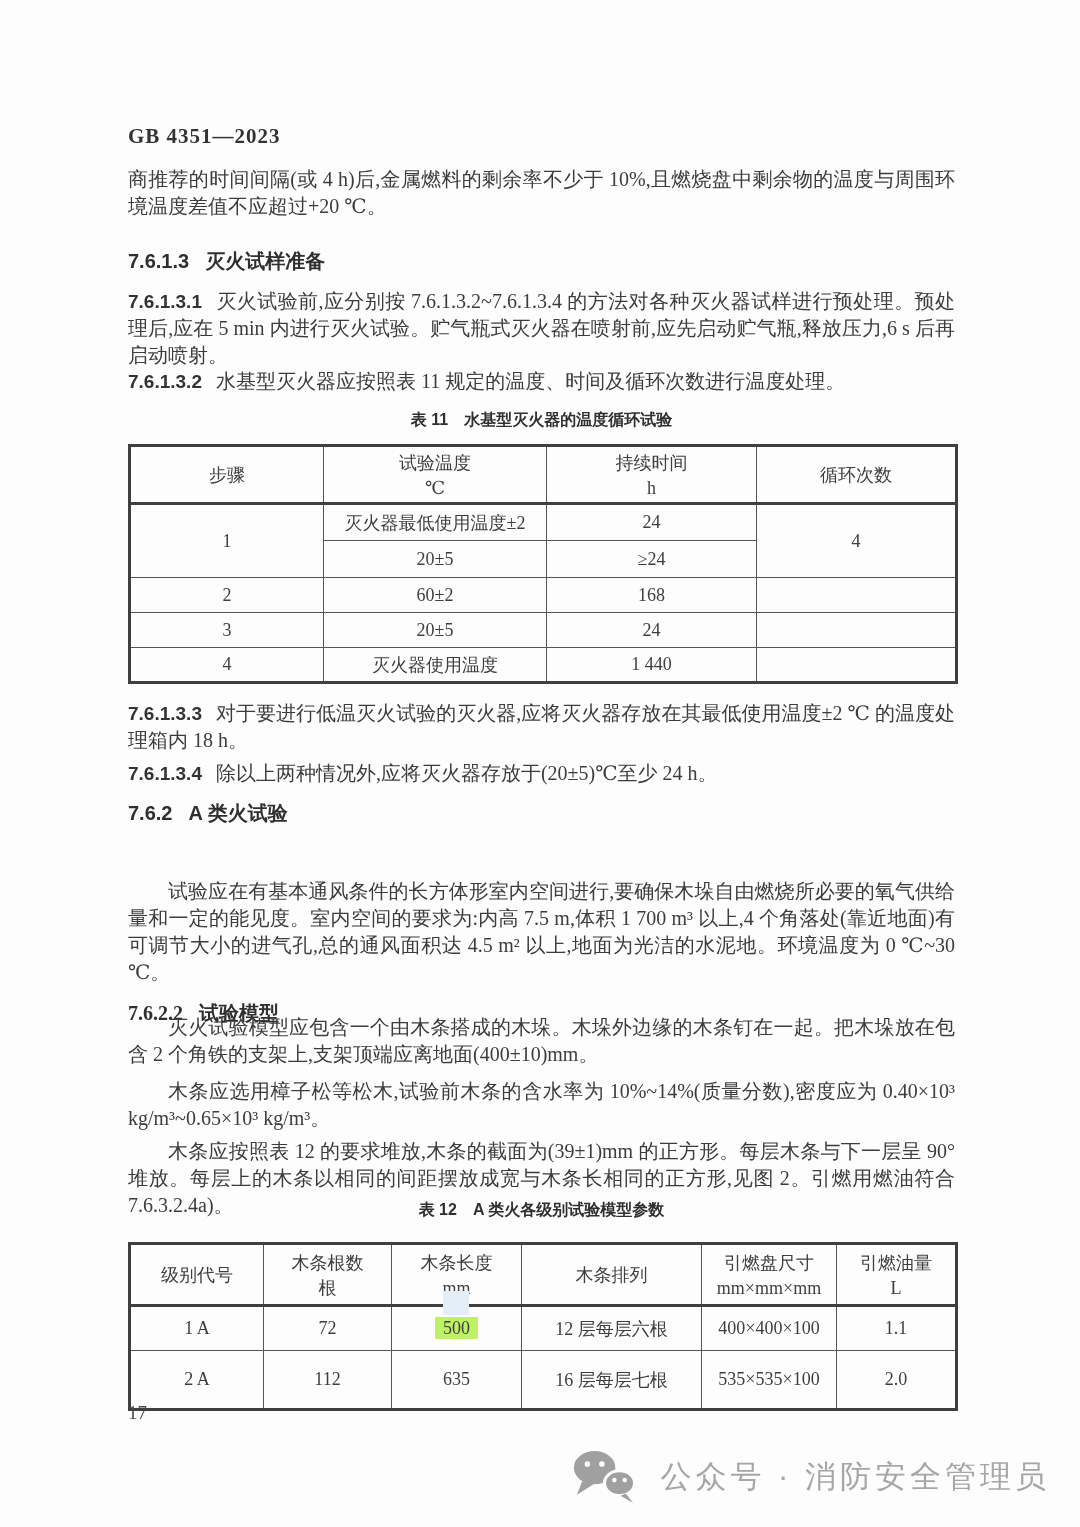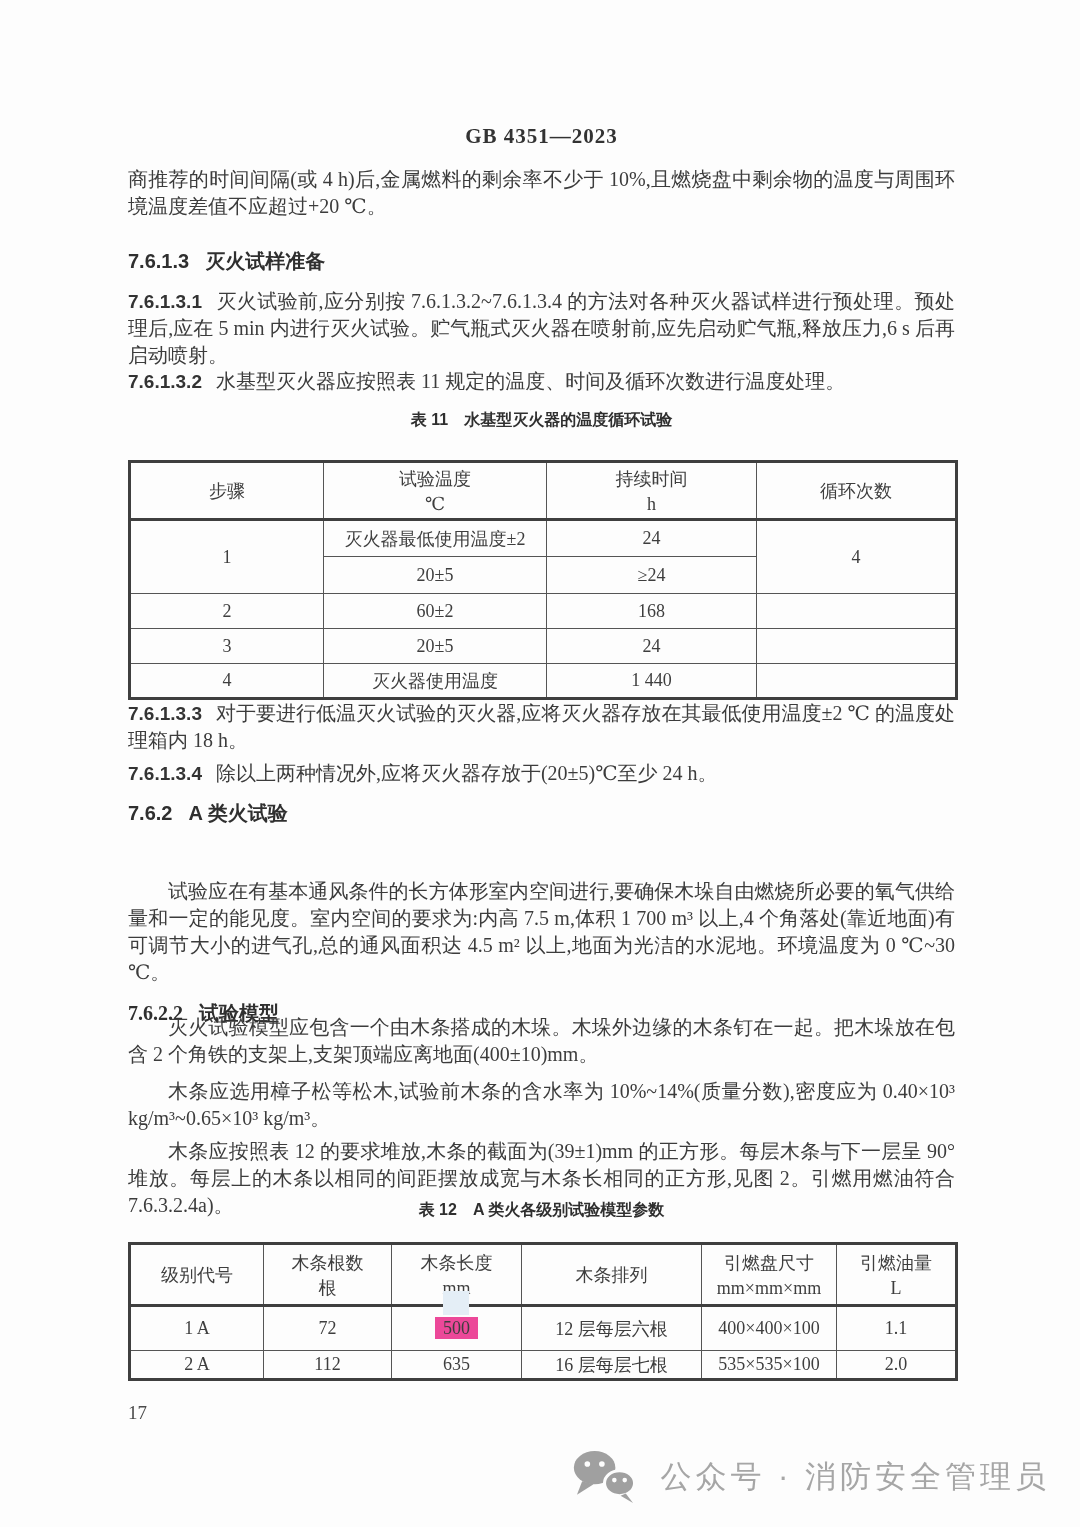--- a/index.html
+++ b/index.html
@@ -4,21 +4,21 @@
 <style>
   html,body { margin:0; padding:0; background:#ffffff; }
   .page {
     position:relative; width:1080px; height:1527px;
     background:#fdfdfd; overflow:hidden;
     font-family:"Liberation Serif","DejaVu Serif",serif;
     color:#3c3c3c;
   }
   .blk { position:absolute; left:128px; width:827px; }
   .header-code {
-    top:124px; text-align:center;
+    top:124px; text-align:left;
     font-size:21px; font-weight:bold; letter-spacing:1px; color:#333;
   }
   p.body { margin:0; font-size:20px; line-height:27px; text-align:justify; }
   p.body.indent { text-indent:2em; }
   .cnum {
     font-family:"Liberation Sans","DejaVu Sans",sans-serif;
     font-weight:bold; font-size:19px; margin-right:14px; color:#333;
   }
   .heading {
     font-family:"Liberation Sans","DejaVu Sans",sans-serif;
@@ -36,21 +36,21 @@
     border-collapse:collapse; table-layout:fixed;
     border:3px solid #3f3f3f;
   }
   table.gbtable td {
     border:1px solid #555;
     text-align:center; vertical-align:middle;
     font-size:18px; color:#3e3e3e; padding:0 4px;
   }
   table.gbtable tr.thead td { border-bottom:3px solid #3f3f3f; line-height:26px; }
   .unitline { line-height:24px; }
-  .hl { position:relative; background:#ec4899; padding:1px 8px; }
+  .hl { position:relative; background:#bef264; padding:1px 8px; }
   .hl::before {
     content:""; position:absolute; left:8px; top:-26px;
     width:26px; height:24px; background:#e4eef6;
   }
   .pagenum {
     position:absolute; top:1402px; left:128px; width:819px;
     text-align:left; font-size:19px; color:#4a4a4a;
   }
   .watermark {
     position:absolute; top:1450px; left:0; width:1050px;
@@ -80,21 +80,21 @@
   </p>
 
   <p class="blk body" style="top:368px;">
     <span class="cnum">7.6.1.3.2</span><span>水基型灭火器应按照表 11 规定的温度、时间及循环次数进行温度处理。</span>
   </p>
 
   <div class="blk tcap" style="top:410px;">
     <span class="tlabel">表 11</span><span>水基型灭火器的温度循环试验</span>
   </div>
 
-  <table class="gbtable" style="top:460px;">
+  <table class="gbtable" style="top:444px;">
     <colgroup>
         <col style="width:194px">
         <col style="width:223px">
         <col style="width:210px">
         <col style="width:200px">
       </colgroup>
     <tbody>
         <tr class="thead" style="height:58px;">
       <td>
             <div>步骤</div>
@@ -206,21 +206,21 @@
           </td>
     </tr>
     <tr style="height:45px;">
       <td>1 A</td>
       <td>72</td>
       <td><span class="hl">500</span></td>
       <td>12 层每层六根</td>
       <td>400×400×100</td>
       <td>1.1</td>
     </tr>
-    <tr style="height:29px;">
+    <tr style="height:59px;">
       <td>2 A</td>
       <td>112</td>
       <td>635</td>
       <td>16 层每层七根</td>
       <td>535×535×100</td>
       <td>2.0</td>
     </tr>
   </tbody>
     </table>
 

